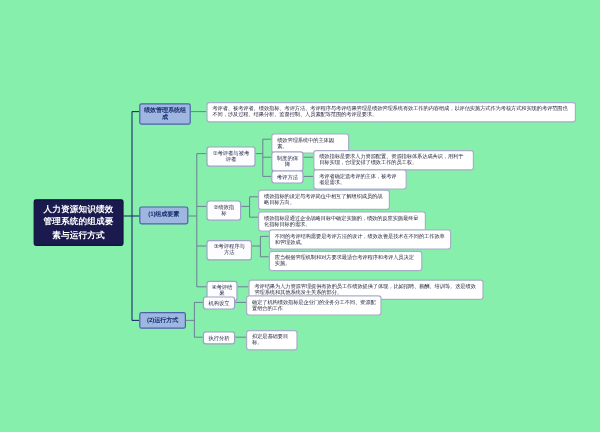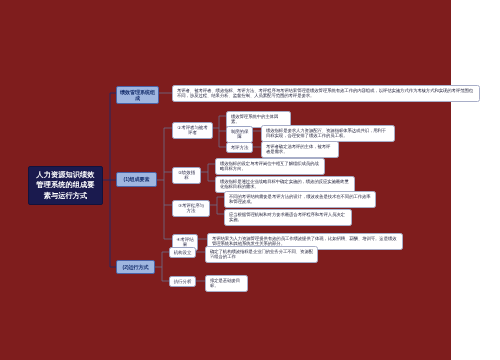--- a/index.html
+++ b/index.html
@@ -8,23 +8,23 @@
   }
   body {
     width: 500px;
     height: 360px;
     background: #ffffff;
     font-family: "Liberation Sans", "DejaVu Sans", sans-serif;
     overflow: hidden;
   }
   #canvas {
     position: relative;
-    width: 451px;
+    width: 500px;
     height: 360px;
-    background: #7f1d1d;
+    background: #86efac;
   }
   #wires {
     position: absolute;
     left: 0;
     top: 0;
     width: 500px;
     height: 360px;
     pointer-events: none;
   }
   .node {

